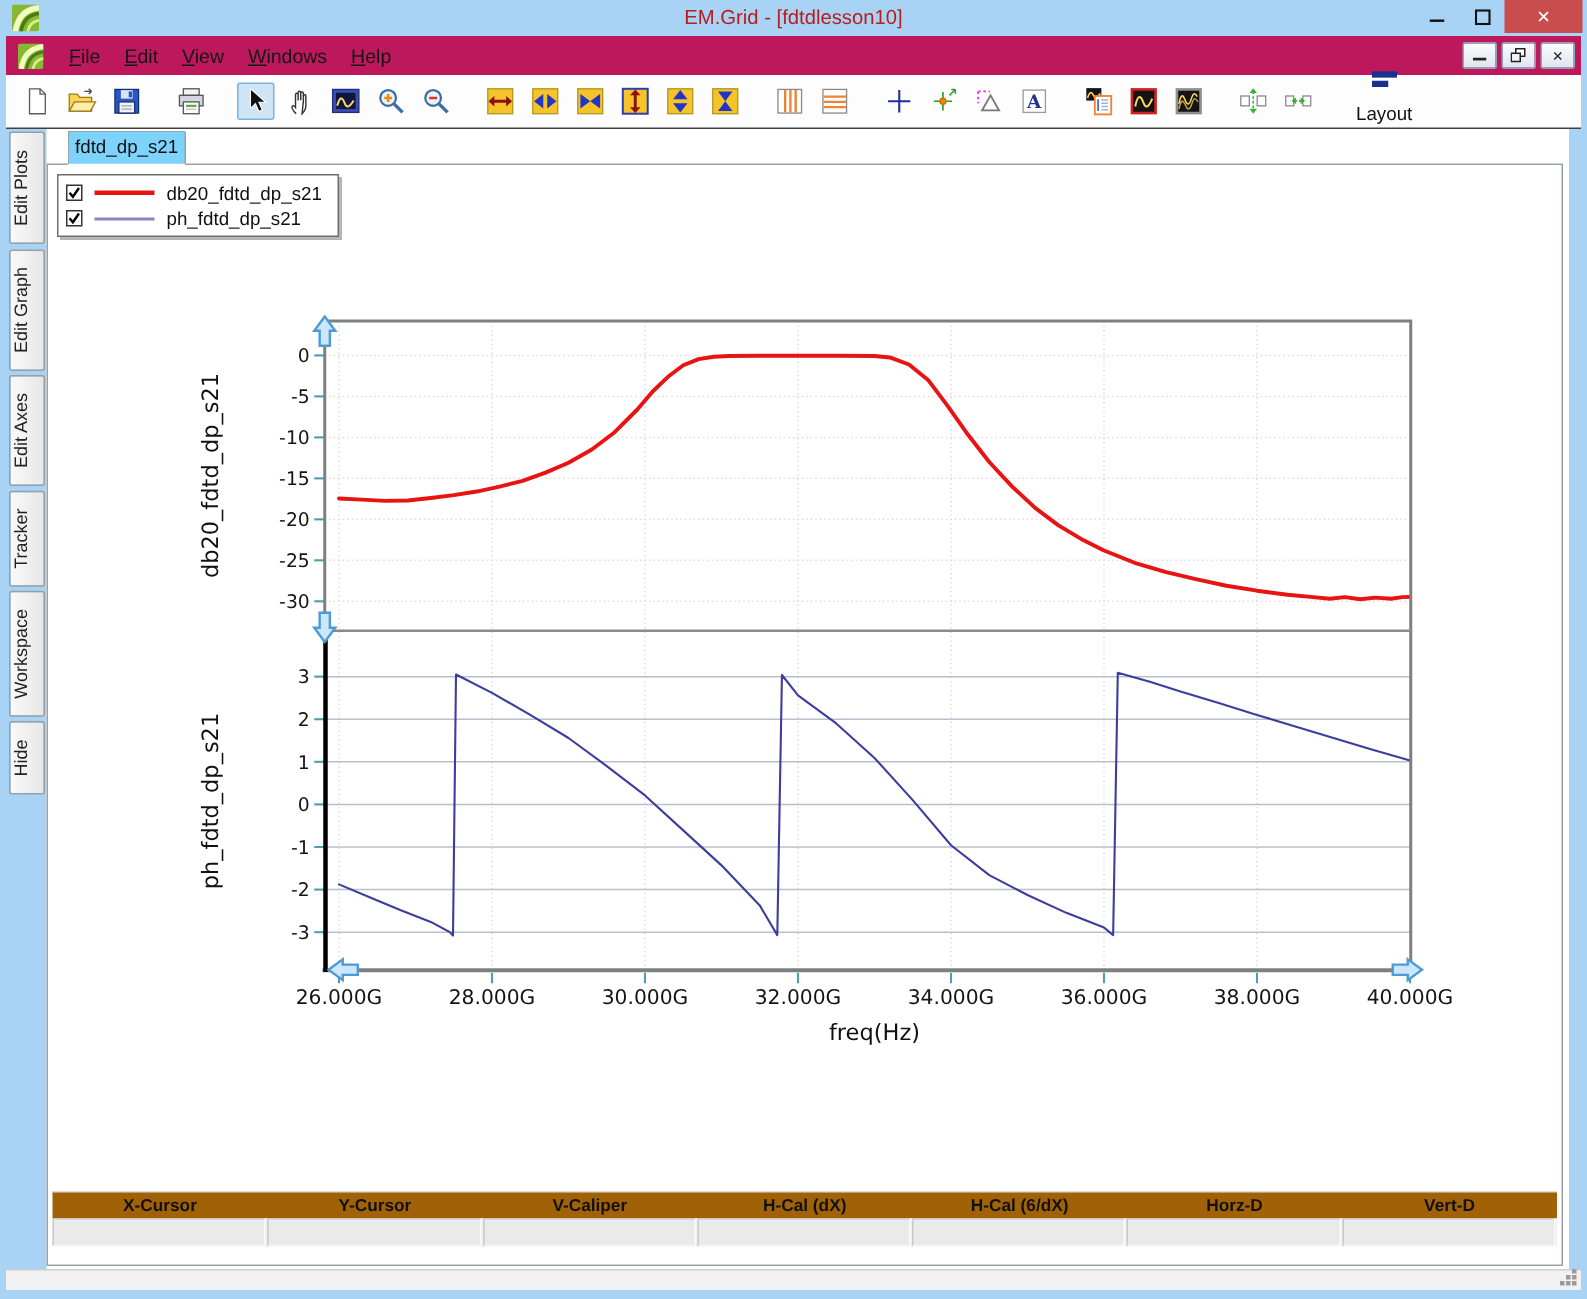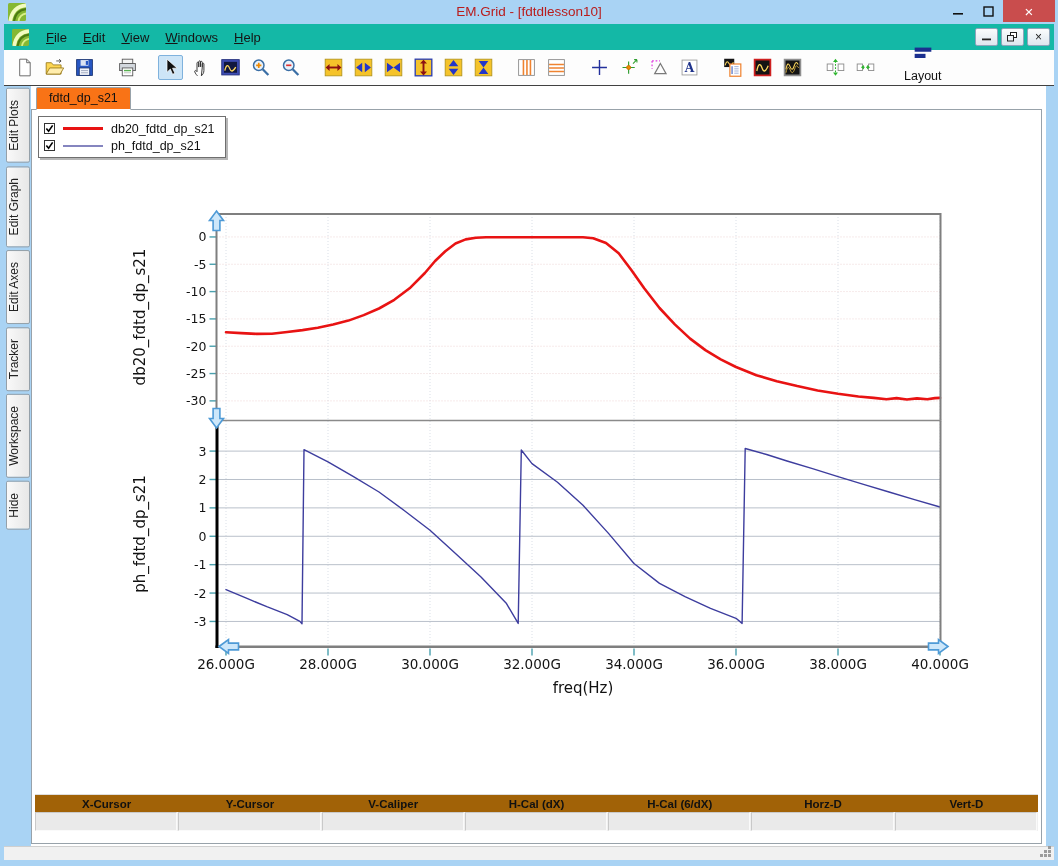--- a/index.html
+++ b/index.html
@@ -9,21 +9,21 @@
 
   
   .titlebar{position:absolute;left:0;top:0;width:100%;height:24px;}
   .tb-logo{position:absolute;left:8px;top:3px;width:18px;height:18px;}
   .tb-title{position:absolute;left:0;right:0;top:4px;text-align:center;font-size:13.5px;color:#b91c1c;}
   .winbtns{position:absolute;right:3px;top:0;display:flex;height:22px;}
   .wbtn{width:30px;display:flex;align-items:center;justify-content:center;cursor:default;}
   .wbtn.close{width:52px;background:#c94d4d;color:#fff;font-size:15px;line-height:15px;}
 
   
-  .menubar{position:absolute;left:4px;top:24px;right:4px;height:26px;background:#14b8a6;
+  .menubar{position:absolute;left:4px;top:24px;right:4px;height:26px;background:#be185d;
            display:flex;align-items:center;padding-left:6px;}
   .mb-logo{width:17px;height:17px;margin:0 9px 0 2px;flex:0 0 auto;}
   .menu-item{padding:4px 8px;font-size:13px;color:#151515;}
   .menu-item u{text-decoration:underline;}
   .mdi{margin-left:auto;display:flex;gap:3px;margin-right:4px;}
   .mdi-btn{width:23px;height:18px;border:1px solid #8ea4ba;border-radius:2px;
            background:linear-gradient(#fbfcfd,#dde6ee);display:flex;align-items:center;justify-content:center;}
 
   
   .toolbar{position:absolute;left:4px;top:50px;right:4px;height:36px;background:#fdfdfd;
@@ -39,22 +39,22 @@
 
   
   .sidebar{position:absolute;left:4px;top:86px;width:27px;bottom:20px;display:flex;
            flex-direction:column;gap:3px;padding-top:2px;}
   .side-tab{writing-mode:vertical-rl;transform:rotate(180deg);width:24px;margin-left:2px;
             background:linear-gradient(90deg,#e7e7e7,#f9f9f9);border:1px solid #95a0a9;border-radius:2px;
             font-size:12px;color:#222;padding:11px 0;text-align:center;flex:0 0 auto;}
 
   
   .client{position:absolute;left:31px;top:86px;right:12px;bottom:20px;background:#fff;}
-  .doc-tab{position:absolute;left:5px;top:1px;height:23px;line-height:21px;padding:0 12px;z-index:2;
-           background:#f97316;border:1px solid #98a2aa;border-bottom:1px solid #fff;border-radius:2px 2px 0 0;
+  .doc-tab{position:absolute;left:14px;top:1px;height:23px;line-height:21px;padding:0 4px;z-index:2;
+           background:#7dd3fc;border:1px solid #98a2aa;border-bottom:1px solid #fff;border-radius:2px 2px 0 0;
            font-size:12.5px;color:#111;}
   .panel{position:absolute;left:0;top:23px;right:4px;bottom:2px;border:1px solid #98a2aa;background:#fff;}
   #plot-svg{position:absolute;left:0;top:0;}
 
   .legend{position:absolute;left:6px;top:6px;z-index:3;background:#fff;border:1px solid #6f6f6f;
           box-shadow:2px 2px 0 rgba(110,110,110,.5);padding:3px 10px 3px 5px;}
   .legend-row{display:flex;align-items:center;height:17px;gap:8px;}
   .legend-check{width:11px;height:11px;border:1px solid #333;background:#fff;display:flex;
                 align-items:center;justify-content:center;flex:0 0 auto;}
   .legend-line{width:40px;flex:0 0 auto;}

